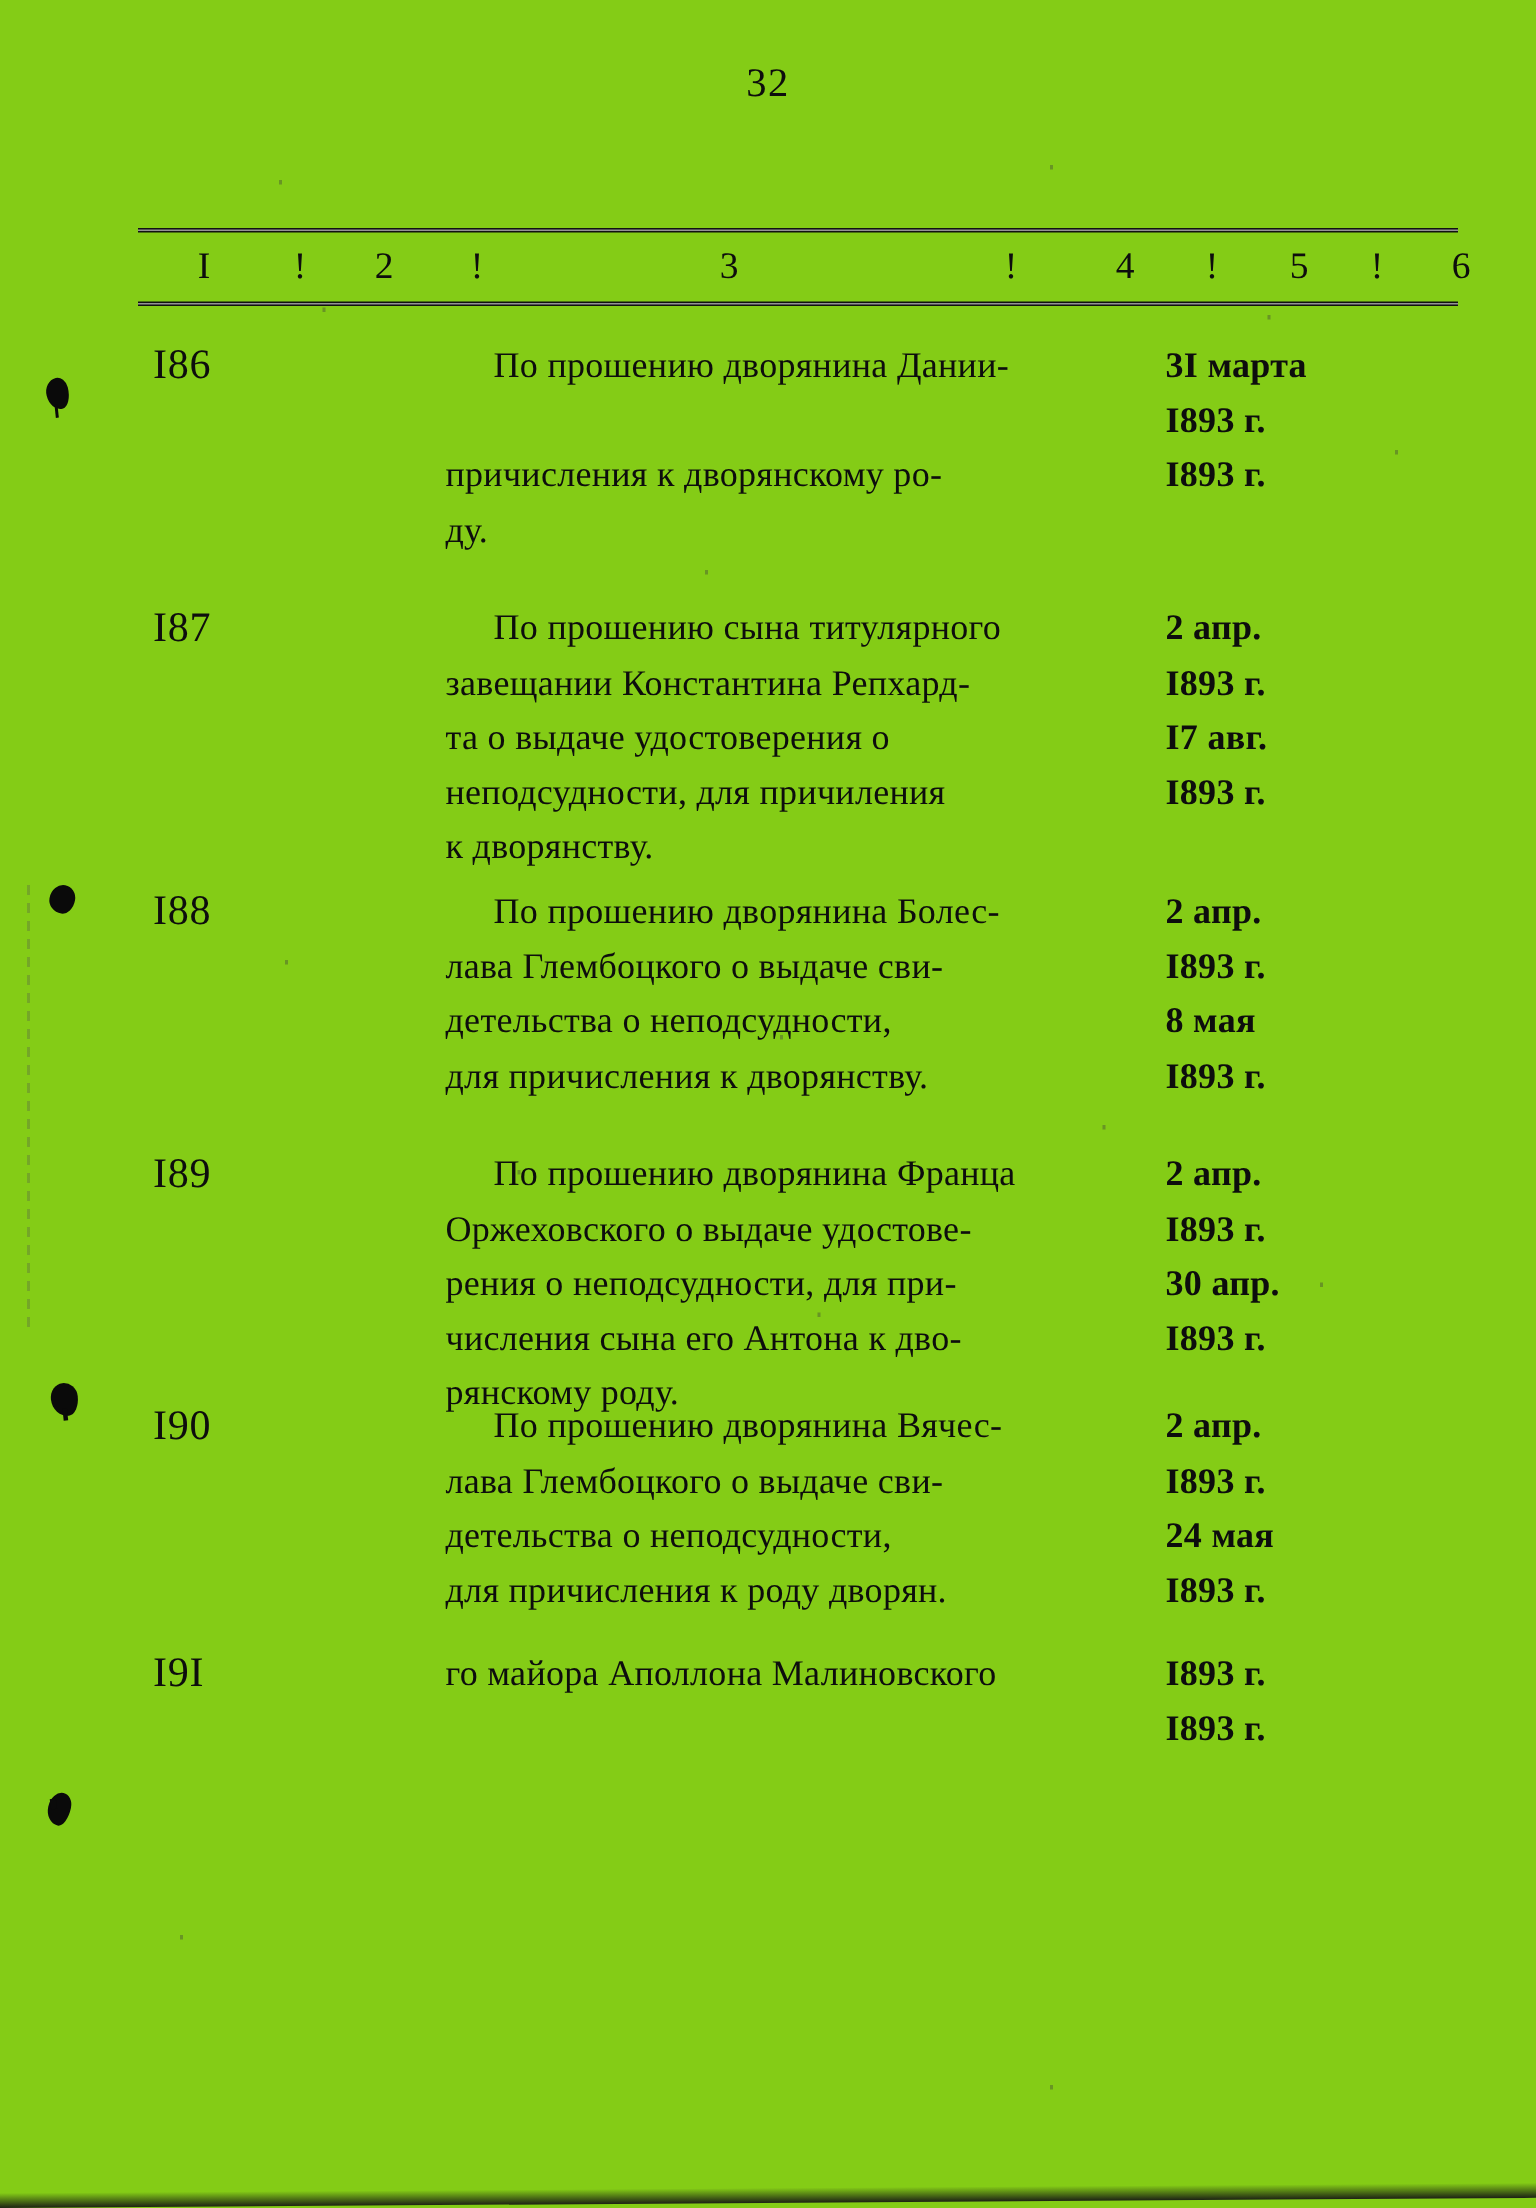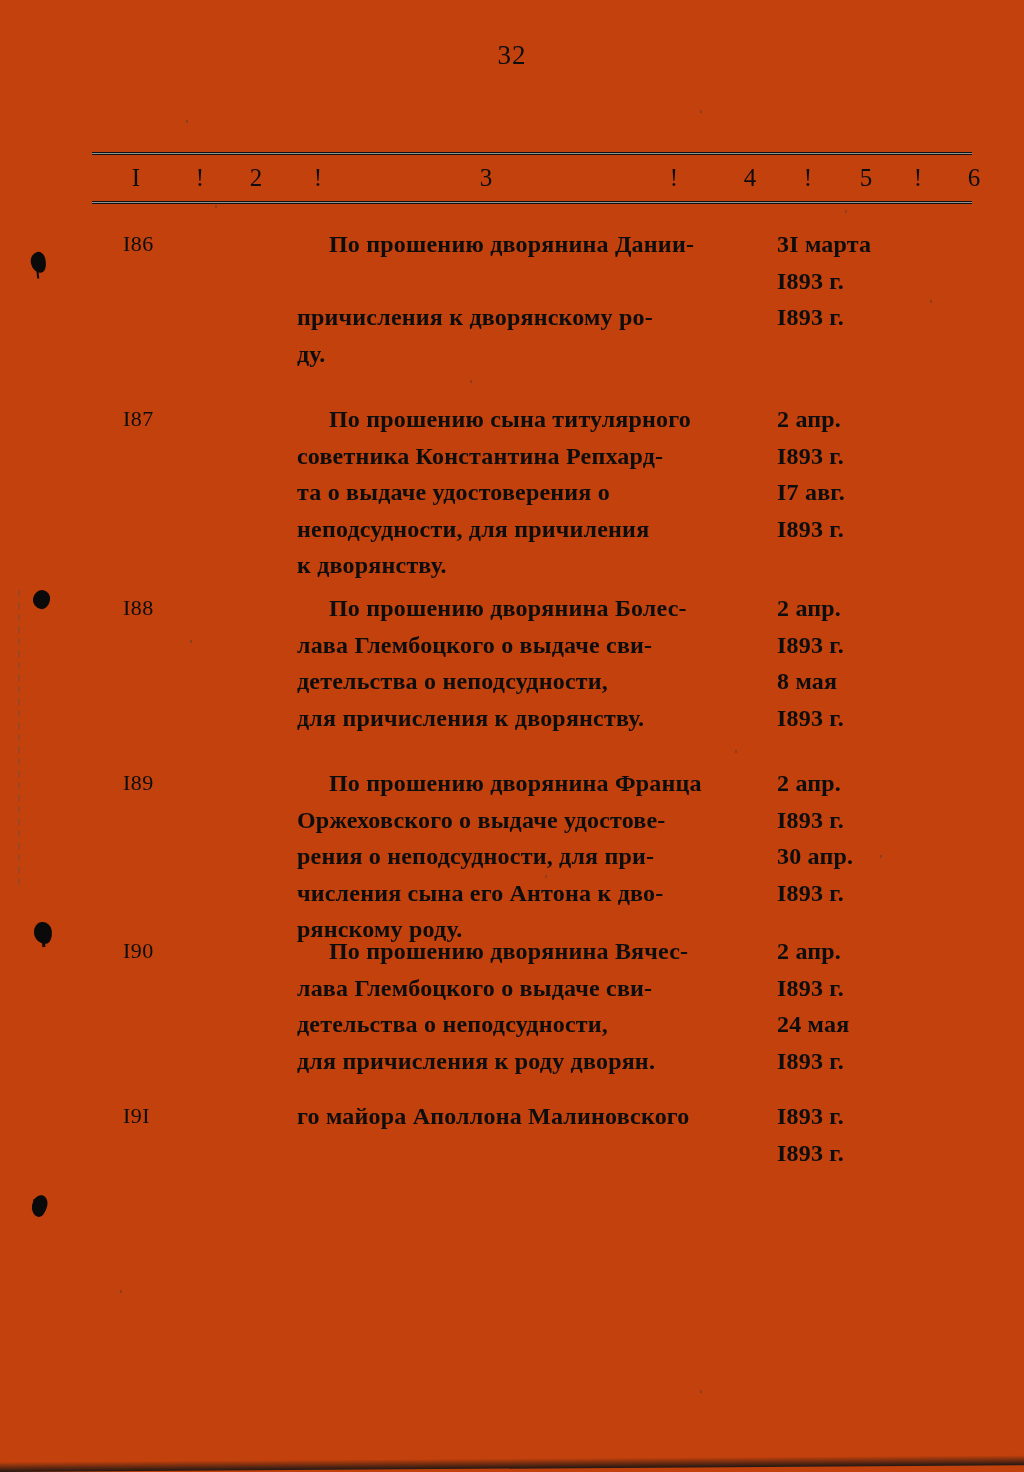--- a/index.html
+++ b/index.html
@@ -13,21 +13,21 @@
     position: relative;
     overflow: hidden;
     font-family: "Liberation Serif", "DejaVu Serif", serif;
     color: #0d0d0d;
   }
 
   
   #page {
     position: absolute;
     inset: 0;
-    background: #c2410c;
+    background: #84cc16;
   }
 
   
   .scan-edge-left {
     position: absolute;
     left: 18px;
     top: 590px;
     width: 2px;
     height: 300px;
     background: repeating-linear-gradient(
@@ -98,43 +98,41 @@
   .entry {
     position: absolute;
     left: 92px;
     width: 880px;
   }
   .entry-number {
     position: absolute;
     left: 10px;
     top: 0;
     width: 120px;
-    font-size: 22px;
+    font-size: 28px;
     line-height: 36.5px;
     letter-spacing: 0.5px;
     white-space: pre;
-    margin-left: 21px;
   }
   .entry-body {
     position: absolute;
     left: 205px;
     top: 0;
     width: 580px;
   }
   .line {
     position: relative;
     height: 36.5px;
     line-height: 36.5px;
     font-size: 24px;
     letter-spacing: 0.2px;
     white-space: pre;
   }
   .line .desc {
     display: inline-block;
-    font-weight: bold;
   }
   .line.indent .desc {
     padding-left: 32px;
   }
   .line .date {
     position: absolute;
     left: 480px;
     top: 0;
     white-space: pre;
     font-weight: bold;
@@ -235,21 +233,21 @@
           <div class="line indent"><span class="desc">По прошению дворянина Дании-</span><span class="date">3I марта</span></div>
           <div class="line"><span class="date">I893 г.</span></div>
           <div class="line"><span class="desc">причисления к дворянскому ро-</span><span class="date">I893 г.</span></div>
           <div class="line"><span class="desc">ду.</span></div>
         </div>
       </div>
       <div class="entry" style="top: 401px;">
         <div class="entry-number">I87</div>
         <div class="entry-body">
           <div class="line indent"><span class="desc">По прошению сына титулярного</span><span class="date">2 апр.</span></div>
-          <div class="line"><span class="desc">советника Константина Репхард-</span><span class="date">I893 г.</span></div>
+          <div class="line"><span class="desc">завещании Константина Репхард-</span><span class="date">I893 г.</span></div>
           <div class="line"><span class="desc">та о выдаче удостоверения о</span><span class="date">I7 авг.</span></div>
           <div class="line"><span class="desc">неподсудности, для причиления</span><span class="date">I893 г.</span></div>
           <div class="line"><span class="desc">к дворянству.</span></div>
         </div>
       </div>
       <div class="entry" style="top: 590px;">
         <div class="entry-number">I88</div>
         <div class="entry-body">
           <div class="line indent"><span class="desc">По прошению дворянина Болес-</span><span class="date">2 апр.</span></div>
           <div class="line"><span class="desc">лава Глембоцкого о выдаче сви-</span><span class="date">I893 г.</span></div>

